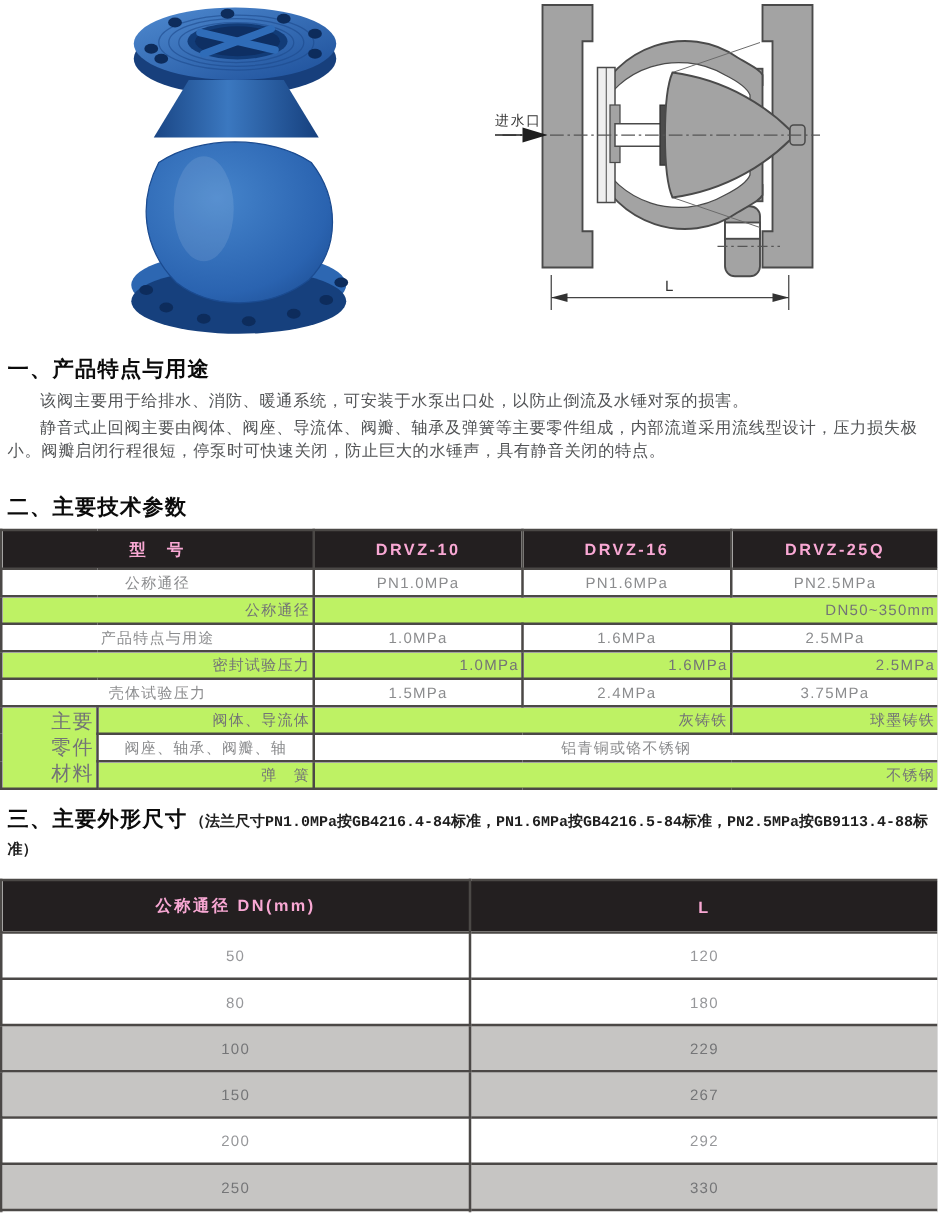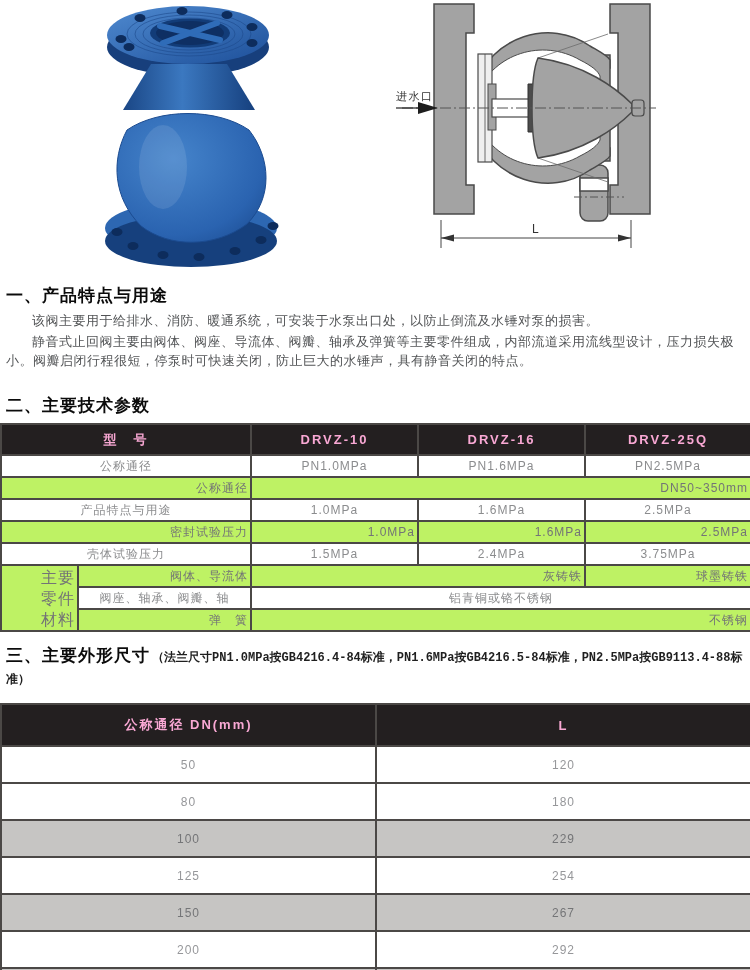--- a/index.html
+++ b/index.html
@@ -273,24 +273,20 @@
         <td>120</td>
       </tr>
       <tr>
         <td>80</td>
         <td>180</td>
       </tr>
       <tr class="gray">
         <td>100</td>
         <td>229</td>
       </tr>
-      <tr>
-        <td>125</td>
-        <td>254</td>
-      </tr>
       <tr class="gray">
         <td>150</td>
         <td>267</td>
       </tr>
       <tr>
         <td>200</td>
         <td>292</td>
       </tr>
       <tr class="gray">
         <td>250</td>

